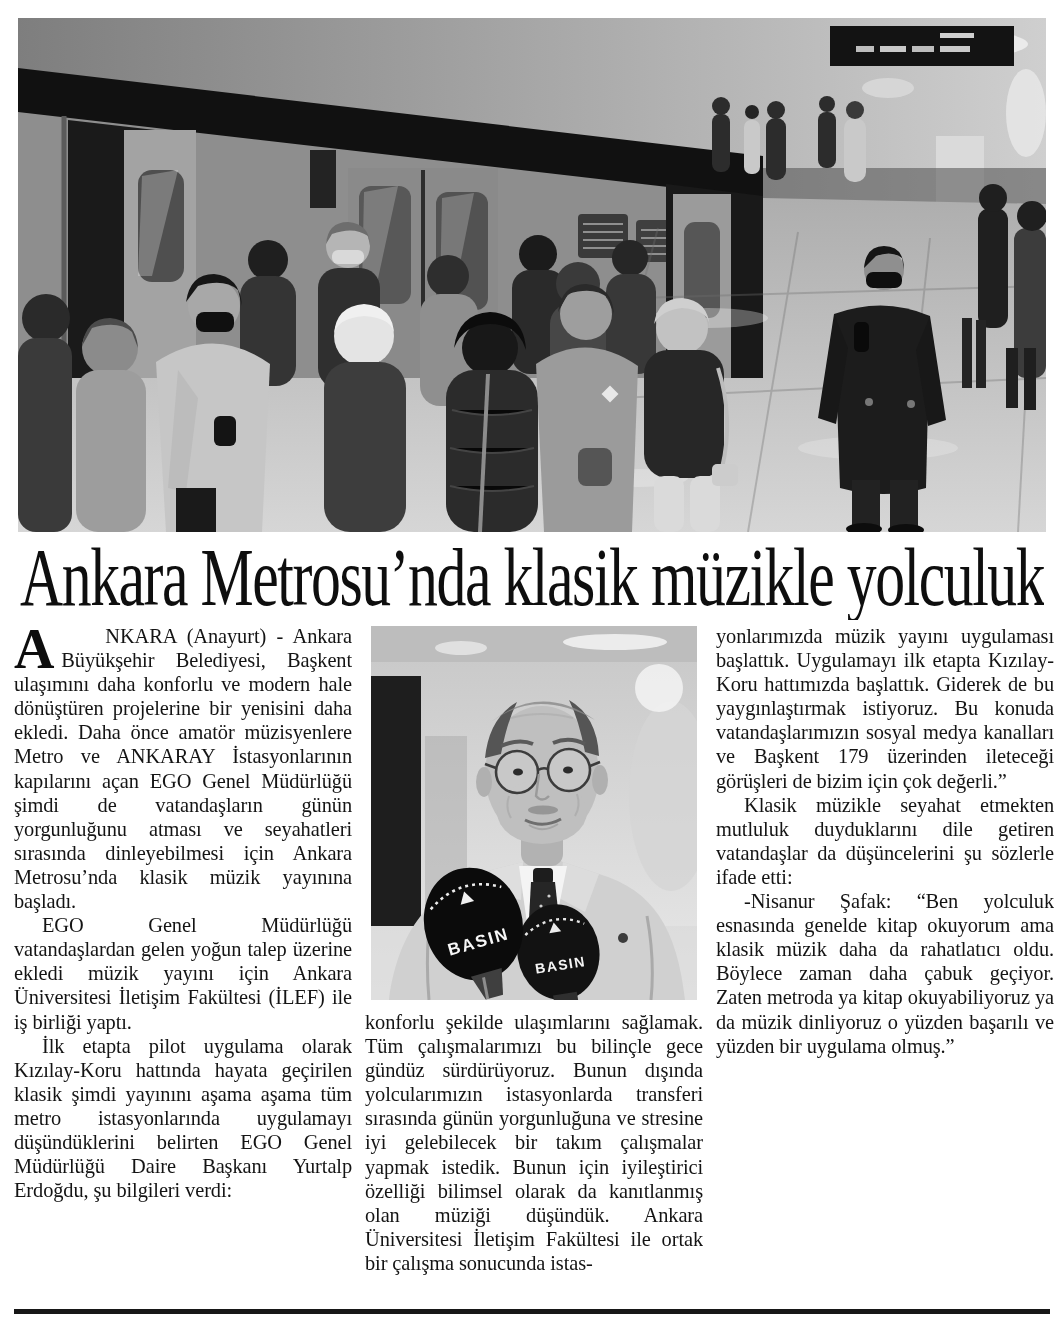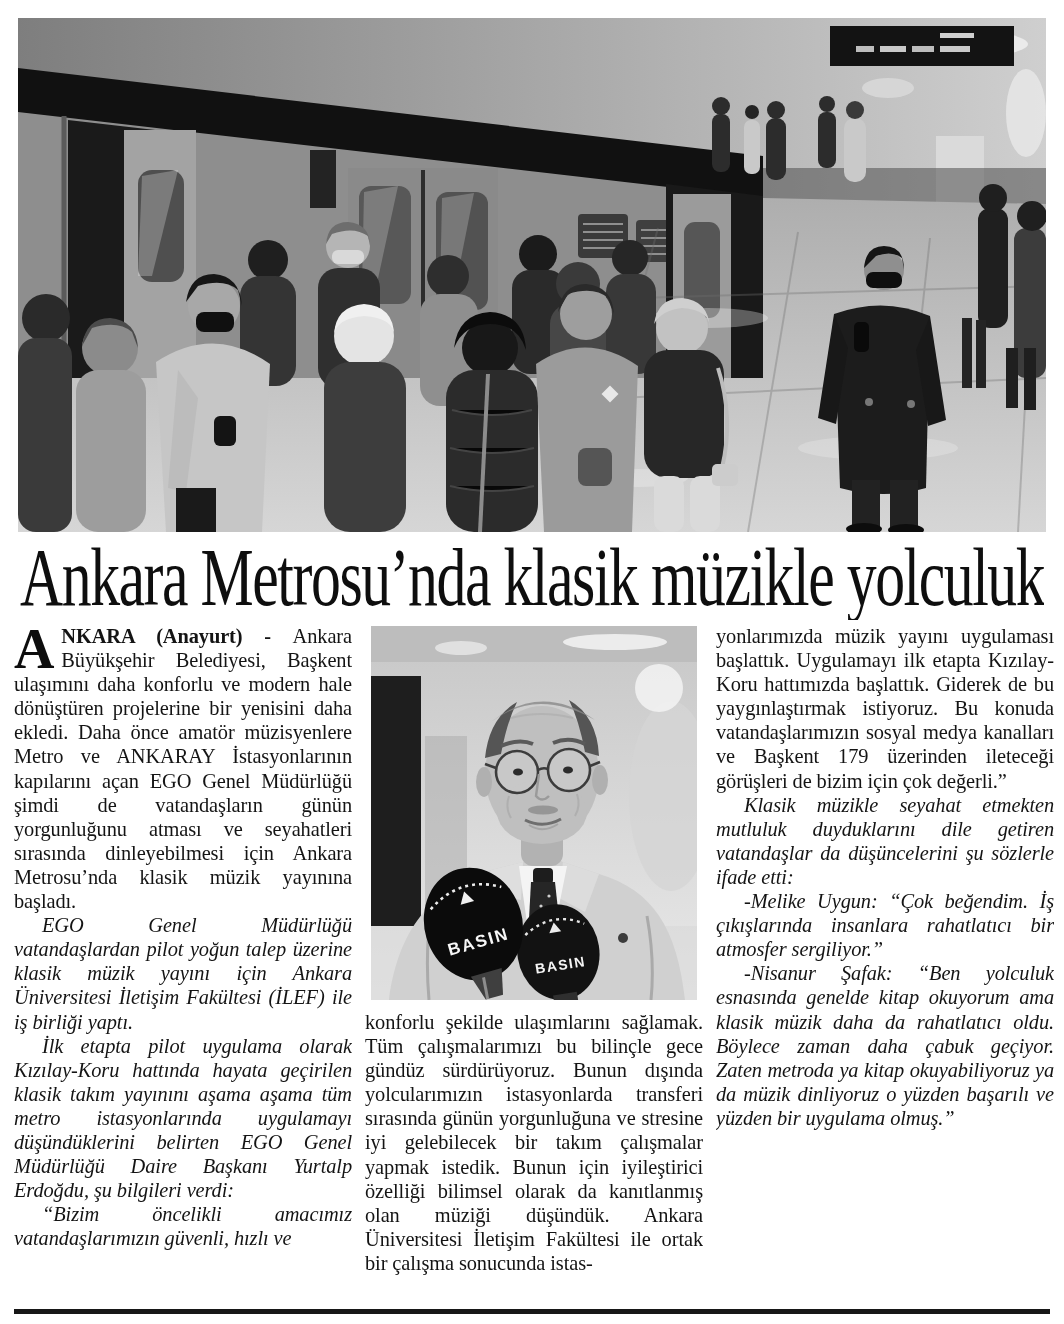--- a/index.html
+++ b/index.html
@@ -14,23 +14,23 @@
   .headline-wrap{position:absolute;left:20px;top:536px;width:1024px;height:84px;overflow:hidden;}
   .headline{display:inline-block;white-space:nowrap;transform-origin:0 50%;
     font-family:"Liberation Serif",serif;font-weight:400;font-size:82px;line-height:84px;
     letter-spacing:-2px;color:#0e0e0e;}
 
   
   .columns{position:absolute;left:14px;top:624px;width:1040px;height:684px;display:flex;gap:13px;}
   .col{width:338px;height:684px;overflow:hidden;text-align:justify;
     font-size:20.4px;line-height:24.1px;letter-spacing:-0.1px;color:#141414;}
   .col p{margin:0;}
-  .col p.indent{text-indent:28px;font-style:italic;}
+  .col p.indent{text-indent:28px;}
   .dropcap{float:left;font-size:56px;line-height:44px;font-weight:bold;padding:3px 7px 0 0;color:#0d0d0d;}
-  .lead-bold{font-weight:bold;}
+  .lead-bold{font-weight:normal;margin-left:44px;}
 
   
   .portrait{width:326px;height:374px;margin:2px auto 10px auto;overflow:hidden;background:#d8d8d8;}
   .portrait svg{display:block;width:100%;height:100%;}
 
   .bottom-rule{position:absolute;left:14px;top:1309px;width:1036px;height:5px;background:#171717;}
 </style>
 </head>
 <body>
 
@@ -235,23 +235,22 @@
   </figure>
 
   <div class="headline-wrap">
     <h1 class="headline" style="margin: 0px; font-weight: 400; transform: scaleX(0.728826);">Ankara Metrosu’nda klasik müzikle yolculuk</h1>
   </div>
 
   <div class="columns">
 
     <div class="col">
         <p class=""><span class="dropcap">A</span><span class="lead-bold">NKARA (Anayurt) - </span>Ankara Büyükşehir Belediyesi, Başkent ulaşımını daha konforlu ve modern hale dönüştüren projelerine bir yenisini daha ekledi. Daha önce amatör müzisyenlere Metro ve ANKARAY İstasyonlarının kapılarını açan EGO Genel Müdürlüğü şimdi de vatandaşların günün yorgunluğunu atması ve seyahatleri sırasında dinleyebilmesi için Ankara Metrosu’nda klasik müzik yayınına başladı.</p>
-        <p class="indent">EGO Genel Müdürlüğü vatandaşlardan pilot yoğun talep üzerine klasik müzik yayını için Ankara Üniversitesi İletişim Fakültesi (İLEF) ile iş birliği yaptı.</p>
-        <p class="indent">İlk etapta pilot uygulama olarak Kızılay-Koru hattında hayata geçirilen klasik takım yayınını aşama aşama tüm metro istasyonlarında uygulamayı düşündüklerini belirten EGO Genel Müdürlüğü Daire Başkanı Yurtalp Erdoğdu, şu bilgileri verdi:</p>
-        <p class="indent">“Bizim öncelikli amacımız vatandaşlarımızın güvenli, hızlı ve</p>
+        <p class="indent">EGO Genel Müdürlüğü vatandaşlardan gelen yoğun talep üzerine ekledi müzik yayını için Ankara Üniversitesi İletişim Fakültesi (İLEF) ile iş birliği yaptı.</p>
+        <p class="indent">İlk etapta pilot uygulama olarak Kızılay-Koru hattında hayata geçirilen klasik şimdi yayınını aşama aşama tüm metro istasyonlarında uygulamayı düşündüklerini belirten EGO Genel Müdürlüğü Daire Başkanı Yurtalp Erdoğdu, şu bilgileri verdi:</p>
       </div>
 
     <div class="col">
 
       <figure class="portrait" style="margin:2px auto 10px auto">
         <svg viewBox="0 0 326 374" preserveAspectRatio="none">
           <defs>
             <linearGradient id="pg" x1="0" y1="0" x2="0" y2="1">
               <stop offset="0" stop-color="#c7c7c7"></stop>
                 <stop offset="1" stop-color="#e9e9e9"></stop>
@@ -331,19 +330,18 @@
         </svg>
       </figure>
       <div>
           <p class="">konforlu şekilde ulaşımlarını sağlamak. Tüm çalışmalarımızı bu bilinçle gece gündüz sürdürüyoruz. Bunun dışında yolcularımızın istasyonlarda transferi sırasında günün yorgunluğuna ve stresine iyi gelebilecek bir takım çalışmalar yapmak istedik.  Bunun için iyileştirici özelliği bilimsel olarak da kanıtlanmış olan müziği düşündük. Ankara Üniversitesi İletişim Fakültesi ile ortak bir çalışma sonucunda istas-</p>
         </div>
     </div>
 
     <div class="col">
         <p class="">yonlarımızda müzik yayını uygulaması başlattık. Uygulamayı ilk etapta Kızılay-Koru hattımızda başlattık. Giderek de bu yaygınlaştırmak istiyoruz. Bu konuda vatandaşlarımızın sosyal medya kanalları ve Başkent 179 üzerinden ileteceği görüşleri de bizim için çok değerli.”</p>
         <p class="indent">Klasik müzikle seyahat etmekten mutluluk duyduklarını dile getiren vatandaşlar da düşüncelerini şu sözlerle ifade etti:</p>
-        <p class="indent">-Melike Uygun: “Çok beğendim. İş çıkışlarında insanlara rahatlatıcı bir atmosfer sergiliyor.”</p>
         <p class="indent">-Nisanur Şafak: “Ben yolculuk esnasında genelde kitap okuyorum ama klasik müzik daha da rahatlatıcı oldu. Böylece zaman daha çabuk geçiyor. Zaten metroda ya kitap okuyabiliyoruz ya da müzik dinliyoruz o yüzden başarılı ve yüzden bir uygulama olmuş.”</p>
       </div>
   </div>
 
   <div class="bottom-rule"></div>
 </div>
 
 </body></html>

